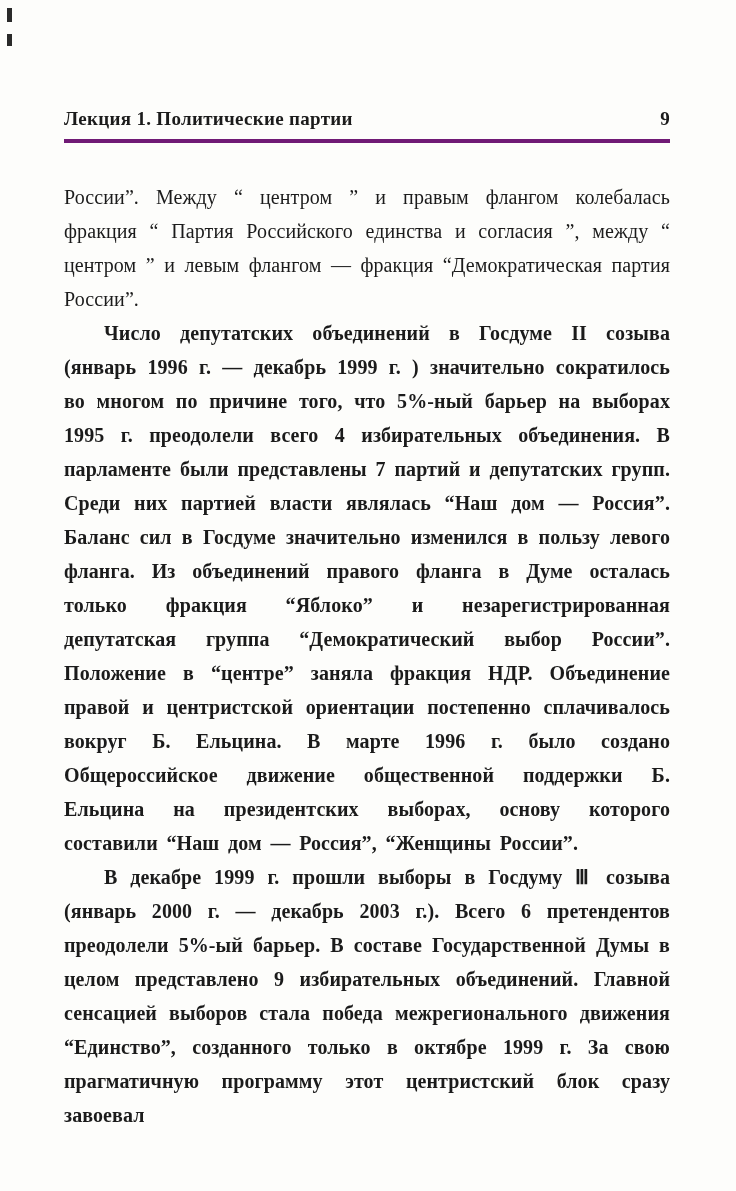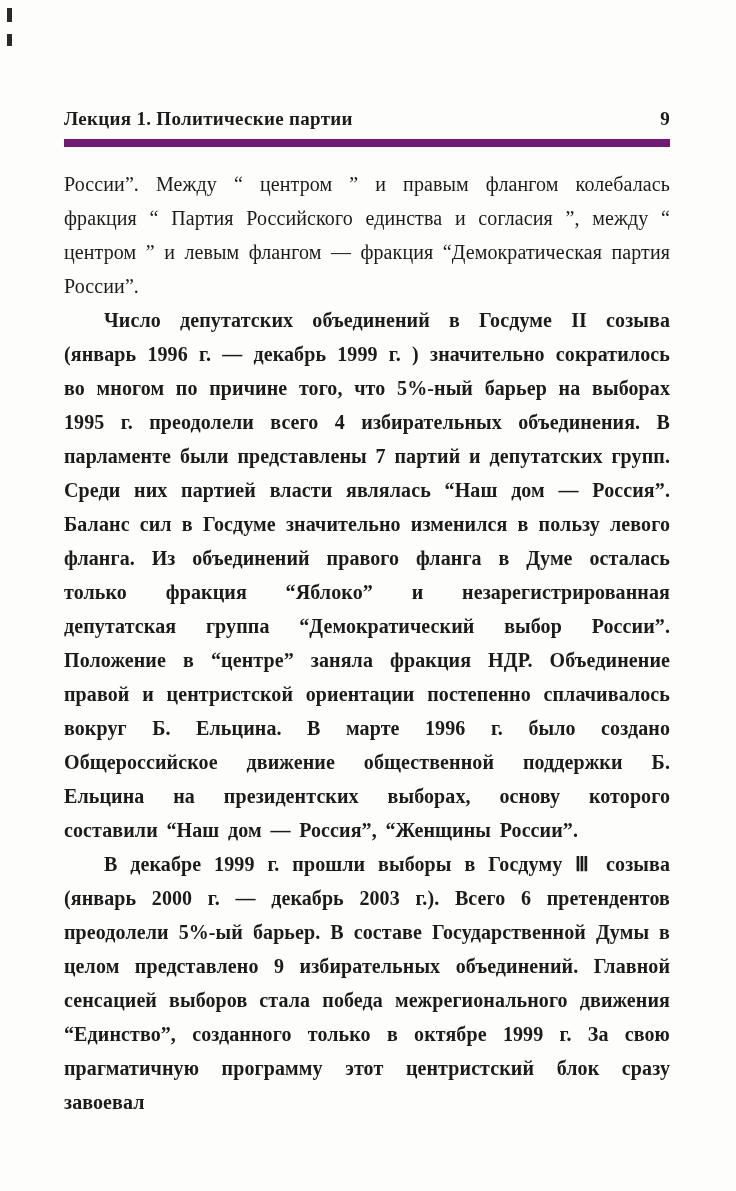--- a/index.html
+++ b/index.html
@@ -25,27 +25,27 @@
   }
   .scan-mark.m1 { left: 7px; top: 8px;  width: 5px; height: 14px; }
   .scan-mark.m2 { left: 7px; top: 34px; width: 5px; height: 12px; }
   .page-header {
     display: flex;
     justify-content: space-between;
     align-items: baseline;
     font-weight: bold;
     font-size: 19px;
     letter-spacing: 0.3px;
-    border-bottom: 8px solid #701a75;
+    border-bottom: 4px solid #701a75;
     padding-bottom: 9px;
   }
   .header-title { white-space: nowrap; }
   .header-page-number { font-size: 19px; }
   .page-body {
-    margin-top: 20px;
+    margin-top: 37px;
     font-size: 20px;
     line-height: 34px;
     text-align: justify;
     word-spacing: 0.18em;
     letter-spacing: 0.1px;
   }
   .para { margin: 0; }
   .para.indent { text-indent: 40px; font-weight: bold; }
 </style>
 </head>

